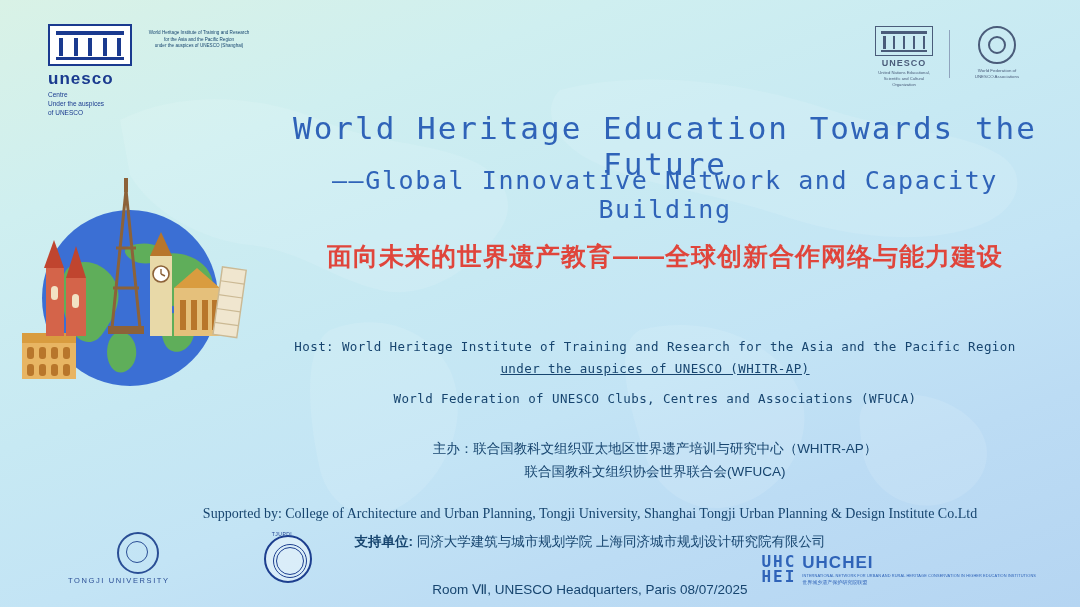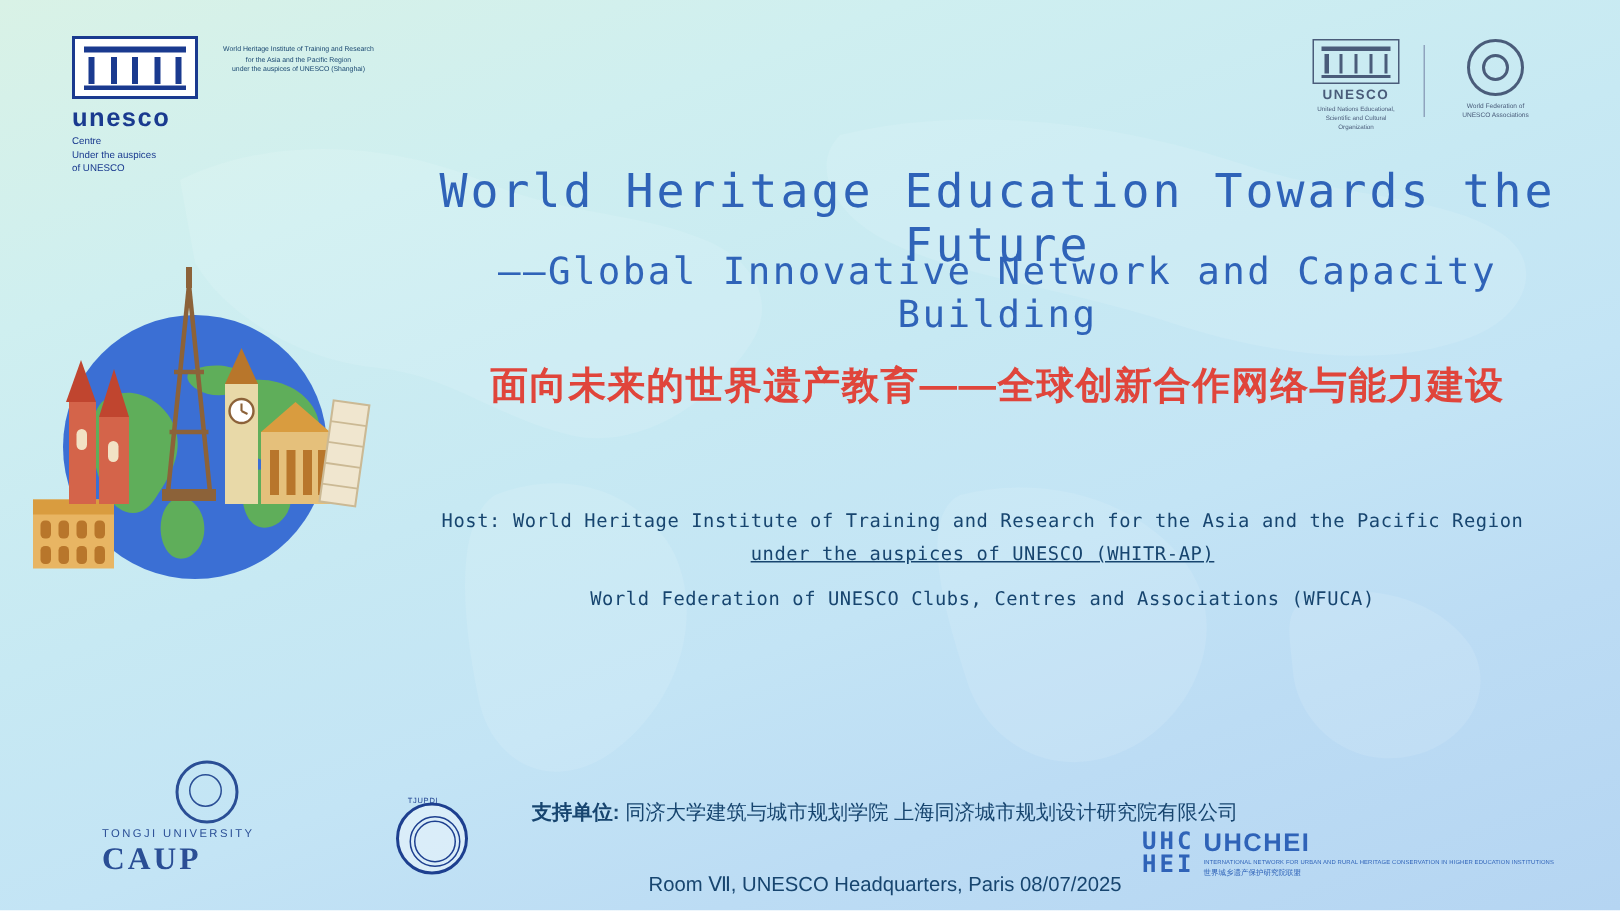--- a/index.html
+++ b/index.html
@@ -518,32 +518,36 @@
   <div class="title-en-1">World Heritage Education Towards the Future</div>
   <div class="title-en-2">——Global Innovative Network and Capacity Building</div>
   <div class="title-cn">面向未来的世界遗产教育——全球创新合作网络与能力建设</div>
 
   <div class="host-en">
     <span>Host:</span>
     <span>World Heritage Institute of Training and Research for the Asia and the Pacific Region</span>
     <span class="l2">under the auspices of UNESCO (WHITR-AP)</span>
   </div>
   <div class="host-en-2">World Federation of UNESCO Clubs, Centres and Associations (WFUCA)</div>
-
+  <div class="host-cn">
+    <div>主办：联合国教科文组织亚太地区世界遗产培训与研究中心（WHITR-AP）</div>
+    <div>联合国教科文组织协会世界联合会(WFUCA)</div>
+  </div>
+
+  <div class="support-en">Supported by: College of Architecture and Urban Planning, Tongji University,  Shanghai Tongji Urban Planning &amp; Design Institute Co.Ltd</div>
   <div class="support-cn">
     <b>支持单位:</b>
     <span>同济大学建筑与城市规划学院  上海同济城市规划设计研究院有限公司</span>
   </div>
 
   <div class="venue">Room Ⅶ, UNESCO Headquarters, Paris  08/07/2025</div>
 
   <div class="caup-logo">
     <div class="seal"></div>
     <div class="t1">TONGJI UNIVERSITY</div>
-    <div class="t2">CAUP</div>
   </div>
 
   <div class="tjupdi-logo">
     <div class="cap">TJUPDI</div>
     <div class="ring"></div>
   </div>
 
   <div class="uhchei-logo">
     <div class="uhchei-mark" style="white-space: pre-line;">UHC
 HEI</div>

